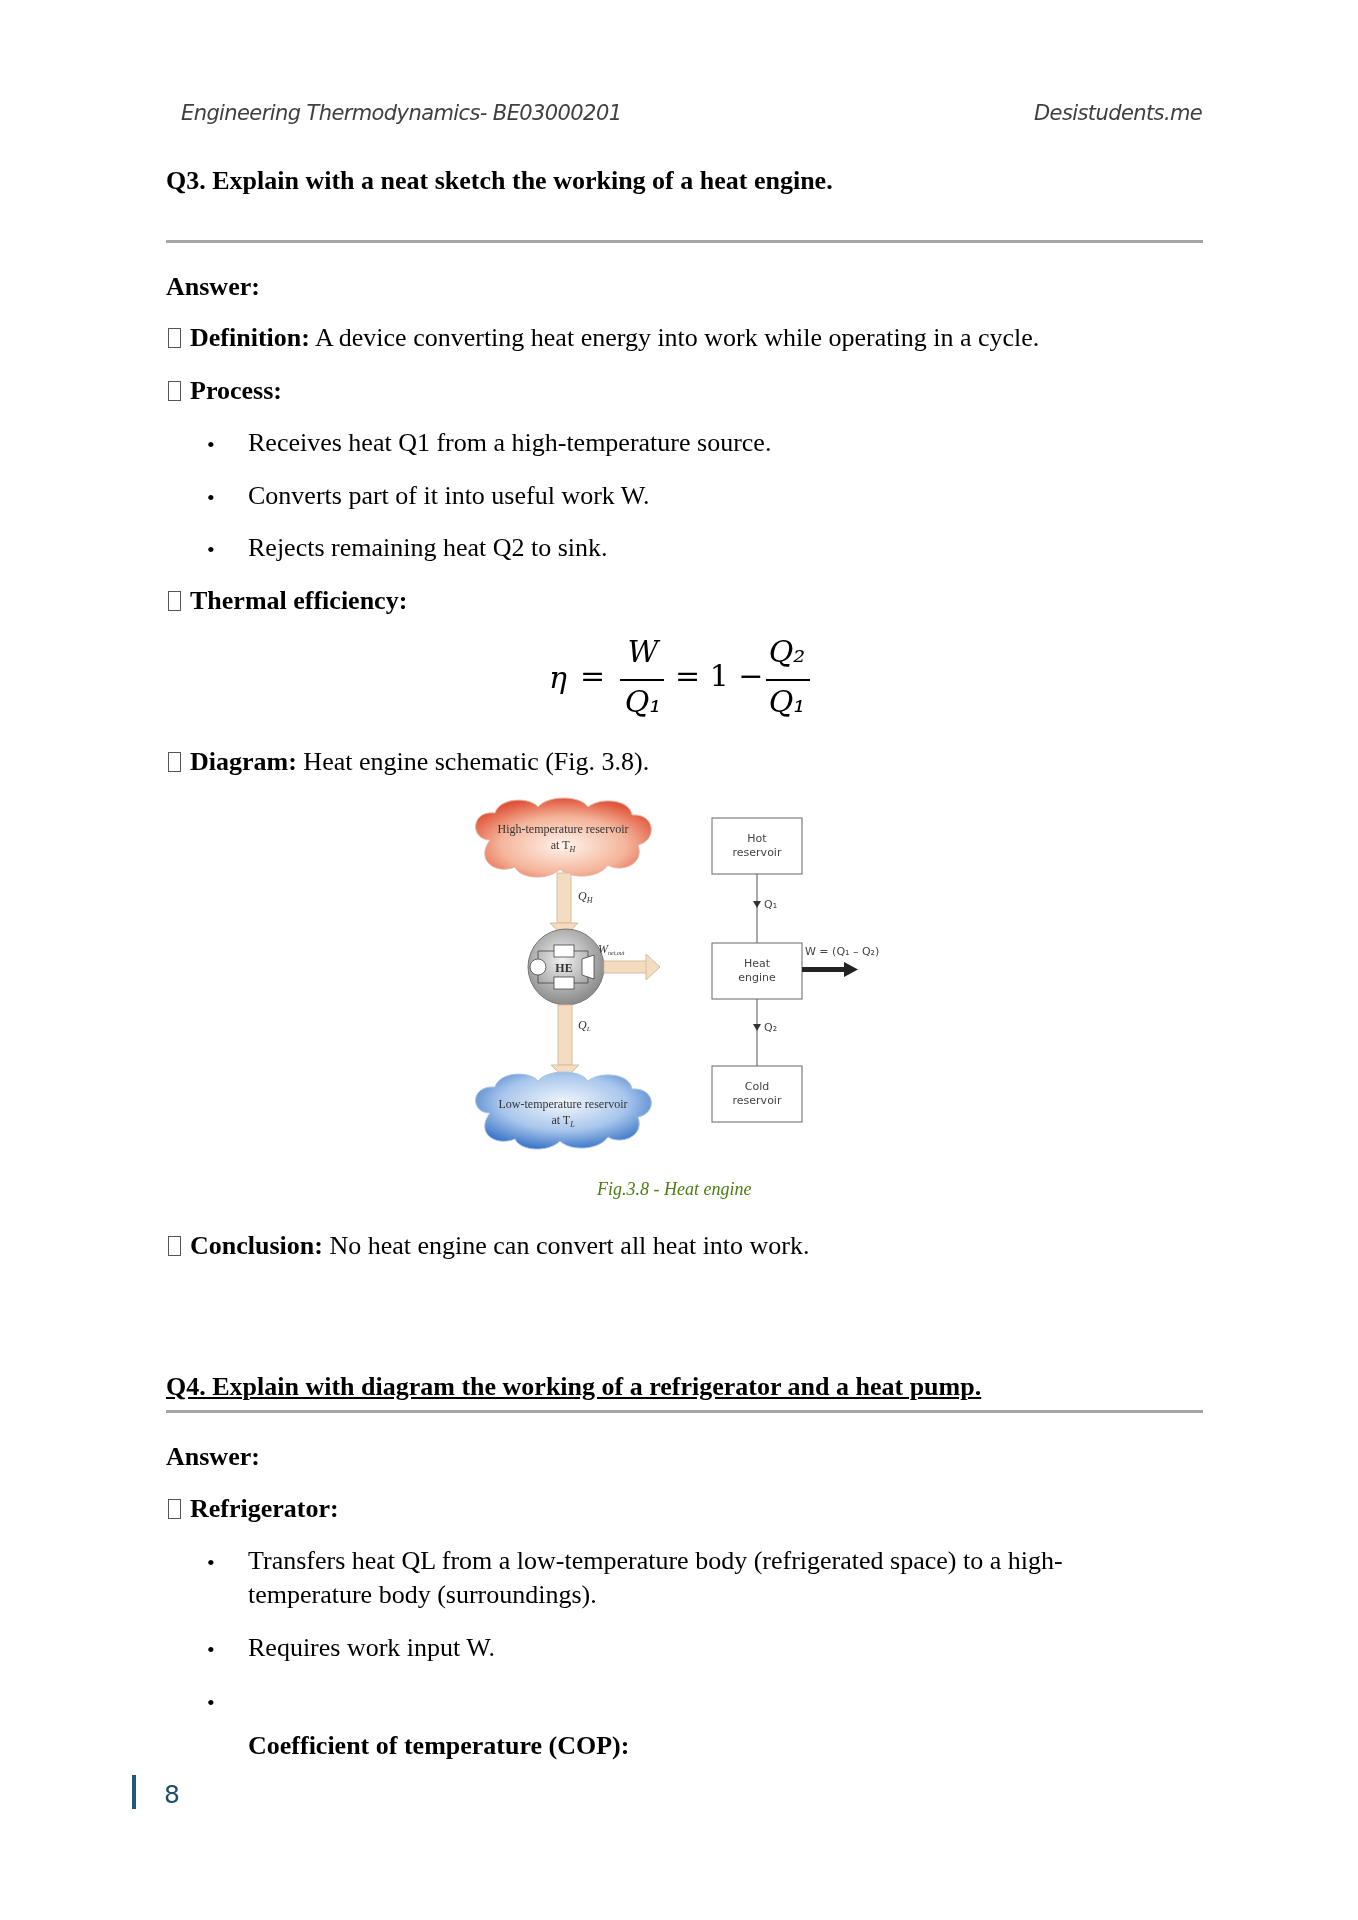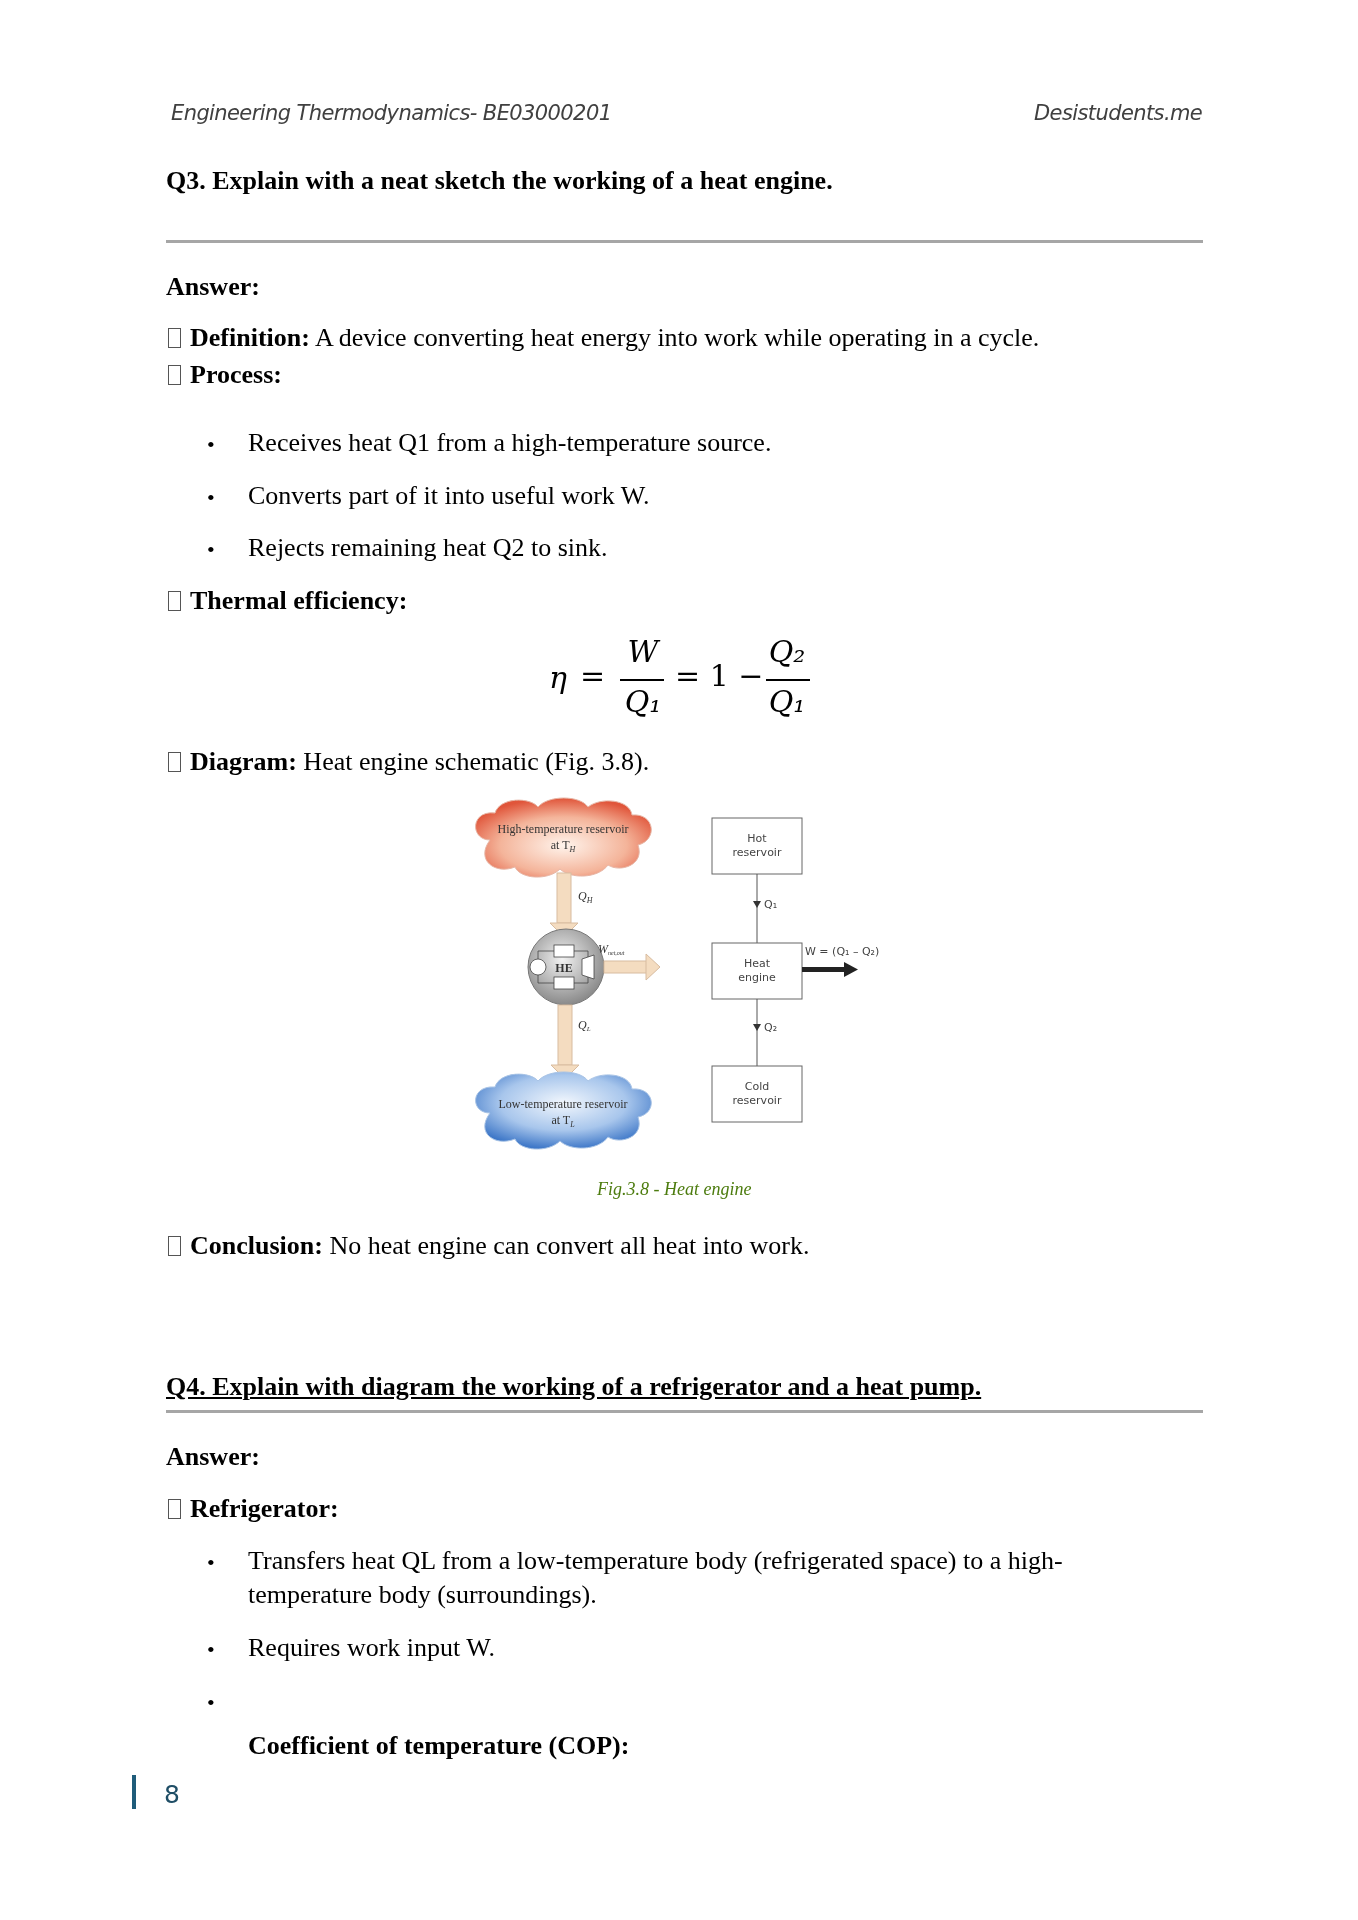--- a/index.html
+++ b/index.html
@@ -17,32 +17,32 @@
   .fbar { position:absolute; height:2px; background:#000; }
   .caption { font-style:italic; font-size:18px; color:#4d7c0f; }
   .pgbar { position:absolute; left:132px; top:1775px; width:4px; height:34px; background:#1f5c7a; }
   .pgnum { position:absolute; left:164px; top:1780px; font-family:"DejaVu Sans", sans-serif; font-size:25px; color:#1f4e66; }
   .fig-label { font-family:"DejaVu Sans", sans-serif; font-size:11px; fill:#444; }
   .fig-serif { font-family:"Liberation Serif", serif; font-size:12px; fill:#333; }
 </style>
 </head>
 <body>
 
-<div class="abs hdr" style="left:171px; top:101px;">Engineering Thermodynamics- BE03000201</div>
+<div class="abs hdr" style="left:181px; top:101px;">Engineering Thermodynamics- BE03000201</div>
 <div class="abs hdr" style="left:1034px; top:101px;">Desistudents.me</div>
 
 <div class="abs qhead" style="left:166px; top:166px;text-align:right;">Q3. Explain with a neat sketch the working of a heat engine.</div>
 <div class="rule" style="top:240px;"></div>
 <div class="abs qhead" style="left:166px; top:272px;">Answer:</div>
 
 <div class="abs txt" style="left:168px; top:323px;">
   <span class="box"></span><span class="b">Definition:</span><span> A device converting heat energy into work while operating in a cycle.</span>
 </div>
 
-<div class="abs txt" style="left:168px; top:360px;">
+<div class="abs txt" style="left:168px; top:376px;">
   <span class="box"></span><span class="b">Process:</span>
 </div>
 
 <div class="bullet" style="left:207px; top:432px;">•</div>
 <div class="abs txt" style="left:248px; top:428px;">Receives heat Q1 from a high-temperature source.</div>
 <div class="bullet" style="left:207px; top:485px;">•</div>
 <div class="abs txt" style="left:248px; top:481px;">Converts part of it into useful work W.</div>
 <div class="bullet" style="left:207px; top:537px;">•</div>
 <div class="abs txt" style="left:248px; top:533px;">Rejects remaining heat Q2 to sink.</div>
 

